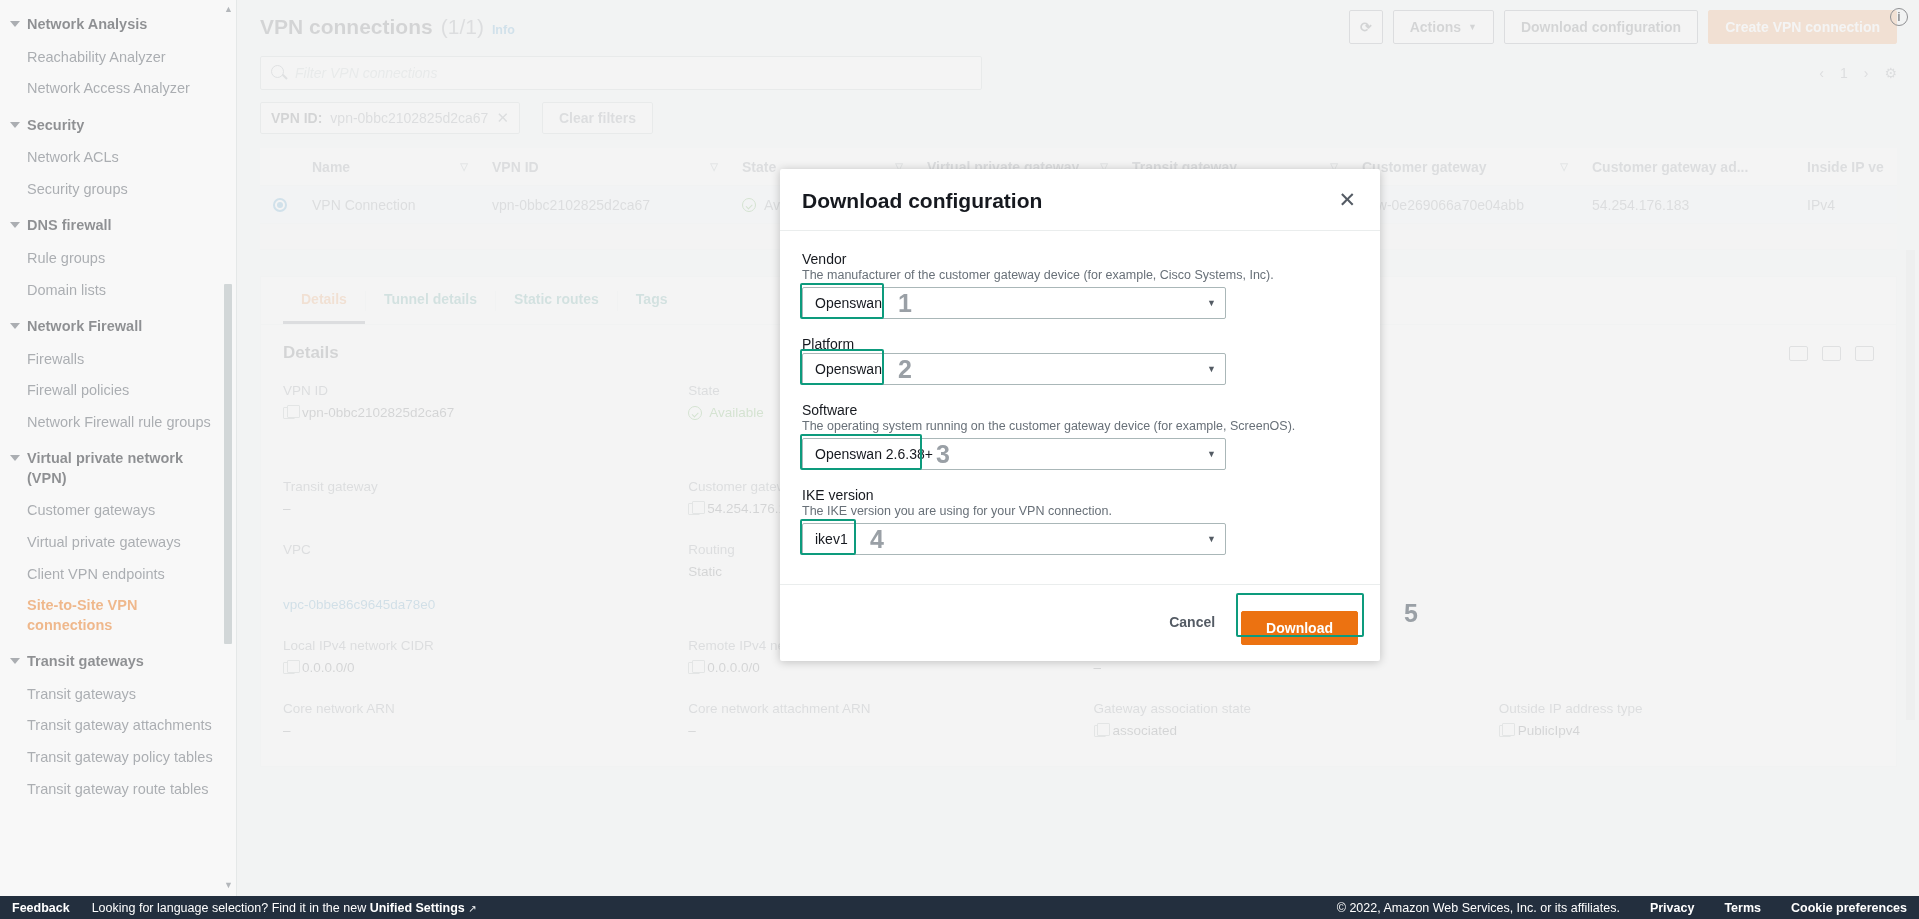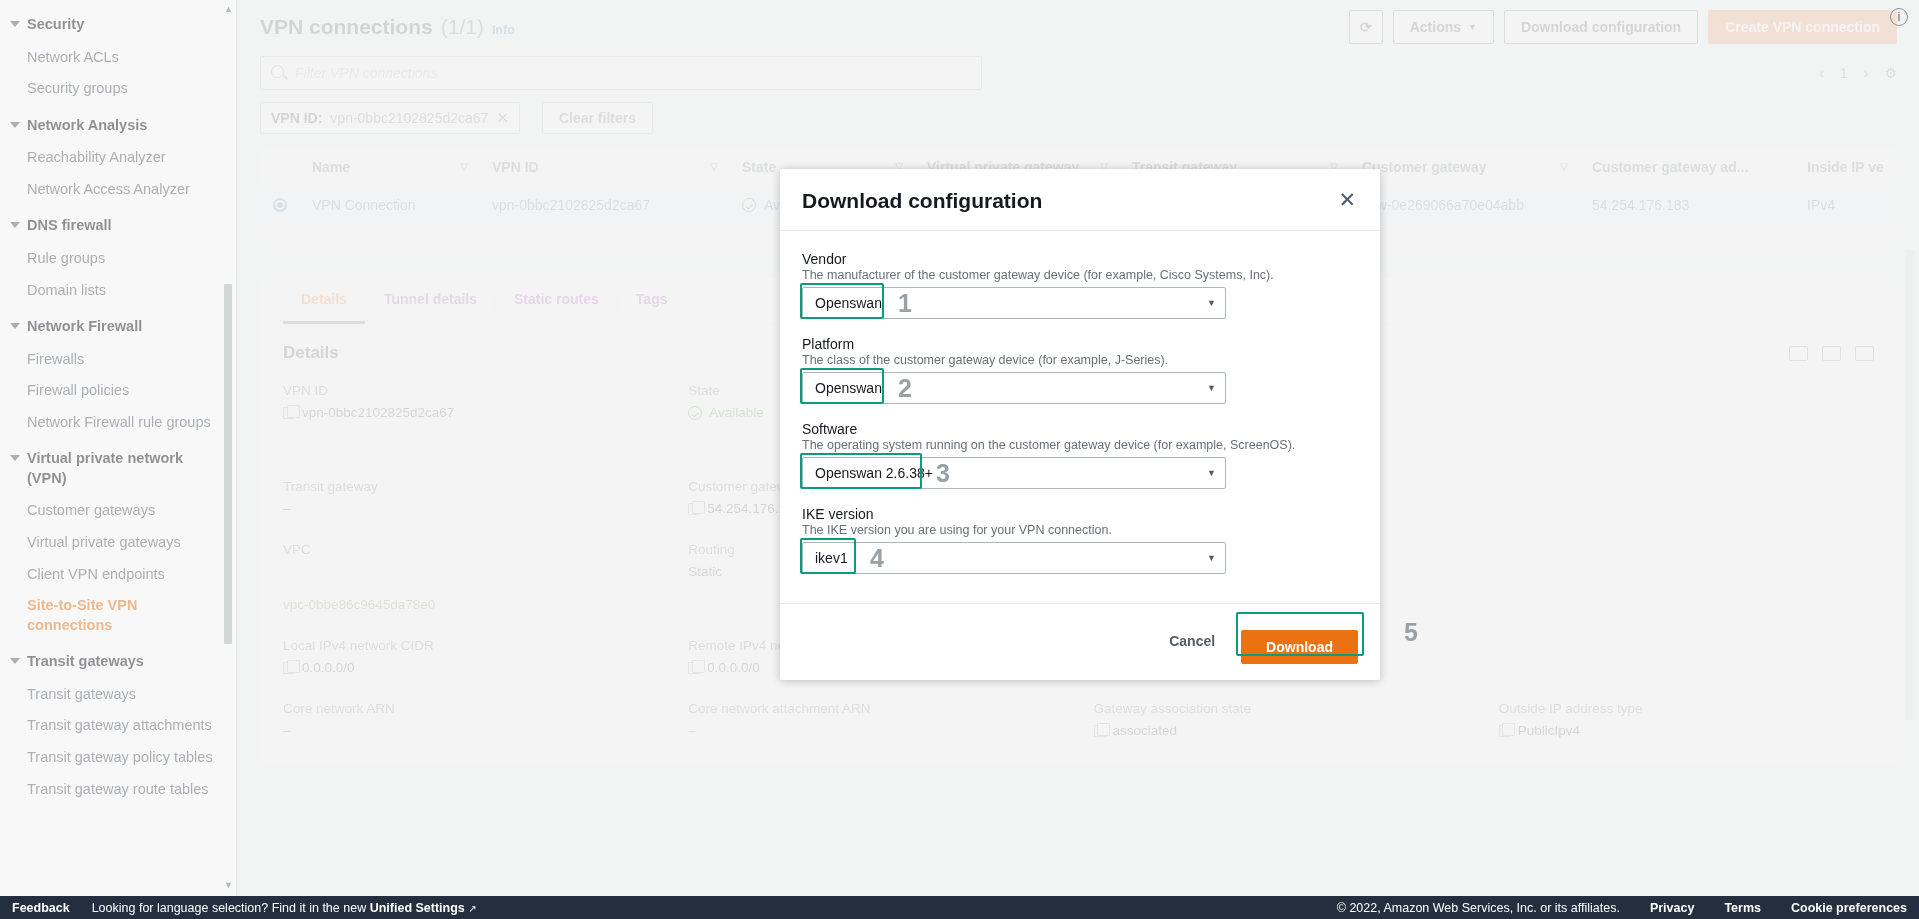--- a/index.html
+++ b/index.html
@@ -132,38 +132,38 @@
   .okcheck::after {
     content: ""; position: absolute; left: 3px; top: 5.5px; width: 5px; height: 2.5px;
     border-left: 1.5px solid #1d8102; border-bottom: 1.5px solid #1d8102;
     transform: rotate(-45deg);
   }
   .tbl .filler { height: 26px; background: #f7f8f8; border-bottom: 1px solid #eaeded; }
 
   .details-card { margin: 26px 22px 0 22px; background: #fff; border: 1px solid #eaeded; }
   .tabs { display: flex; align-items: center; gap: 0; border-bottom: 1px solid #eaeded;
           padding: 0 22px; }
-  .tab { padding: 14px 18px; font-size: 14px; color: #a21caf; font-weight: bold;
+  .tab { padding: 14px 18px; font-size: 14px; color: #0f766e; font-weight: bold;
          border-bottom: 3px solid transparent; cursor: pointer; }
   .tab.active { color: #ec7211; border-bottom-color: #545b64; }
   .tab-sep { width: 1px; height: 20px; background: #eaeded; }
   .detail-head {
     display: flex; align-items: center; justify-content: space-between;
     padding: 18px 22px 10px 22px;
   }
   .detail-head .h { font-size: 17px; font-weight: bold; color: #16191f; }
   .detail-head .icons { display: flex; gap: 14px; }
   .mini-icon { width: 19px; height: 15px; border: 1.6px solid #687078; border-radius: 2px; }
   .detail-grid {
     display: grid; grid-template-columns: 1fr 1fr 1fr 1fr;
     gap: 26px 30px; padding: 10px 22px 28px 22px;
   }
   .dlabel { font-size: 13.5px; color: #545b64; margin-bottom: 7px; }
   .dval { font-size: 13.5px; color: #16191f; display: flex; align-items: center; gap: 7px; }
-  .dval.link { color: #4d7c0f; margin-top: 40px; }
+  .dval.link { color: #0369a1; margin-top: 40px; }
   .dval.ok { color: #1d8102; }
   .copyico {
     width: 12px; height: 12px; border: 1.4px solid #879196; border-radius: 1px;
     position: relative; flex: 0 0 auto;
   }
   .copyico::before {
     content: ""; position: absolute; left: 2.5px; top: -3px;
     width: 11px; height: 11px; border: 1.4px solid #879196; border-radius: 1px;
     background: #fff;
   }
@@ -248,32 +248,32 @@
 </head>
 <body>
 
 <div class="page-dim">
 
   <nav class="sidebar">
     <div id="nav-root">
         <div class="nav-group">
           <div class="nav-head">
             <span class="caret"></span>
-            <span>Security</span>
-          </div>
-          <div class="nav-item">Network ACLs</div>
-          <div class="nav-item">Security groups</div>
+            <span>Network Analysis</span>
+          </div>
+          <div class="nav-item">Reachability Analyzer</div>
+          <div class="nav-item">Network Access Analyzer</div>
         </div>
         <div class="nav-group">
           <div class="nav-head">
             <span class="caret"></span>
-            <span>Network Analysis</span>
-          </div>
-          <div class="nav-item">Reachability Analyzer</div>
-          <div class="nav-item">Network Access Analyzer</div>
+            <span>Security</span>
+          </div>
+          <div class="nav-item">Network ACLs</div>
+          <div class="nav-item">Security groups</div>
         </div>
         <div class="nav-group">
           <div class="nav-head">
             <span class="caret"></span>
             <span>DNS firewall</span>
           </div>
           <div class="nav-item">Rule groups</div>
           <div class="nav-item">Domain lists</div>
         </div>
         <div class="nav-group">
@@ -568,21 +568,20 @@
           <div class="f-desc">The manufacturer of the customer gateway device (for example, Cisco Systems, Inc).</div>
           <div class="select">
             <span>Openswan</span>
             <span class="dn">▼</span>
           </div>
           <span class="hl" style="left: -2px; top: calc(100% - 36px); width: 84px; height: 36px;"></span>
           <span class="marker" style="left: 96px; top: calc(100% - 28px);">1</span>
         </div>
         <div class="field">
           <div class="f-label">Platform</div>
-          <div class="f-desc">The class of the customer gateway device (for example, J-Series).</div>
           <div class="select">
             <span>Openswan</span>
             <span class="dn">▼</span>
           </div>
           <span class="hl" style="left: -2px; top: calc(100% - 36px); width: 84px; height: 36px;"></span>
           <span class="marker" style="left: 96px; top: calc(100% - 28px);">2</span>
         </div>
         <div class="field">
           <div class="f-label">Software</div>
           <div class="f-desc">The operating system running on the customer gateway device (for example, ScreenOS).</div>

